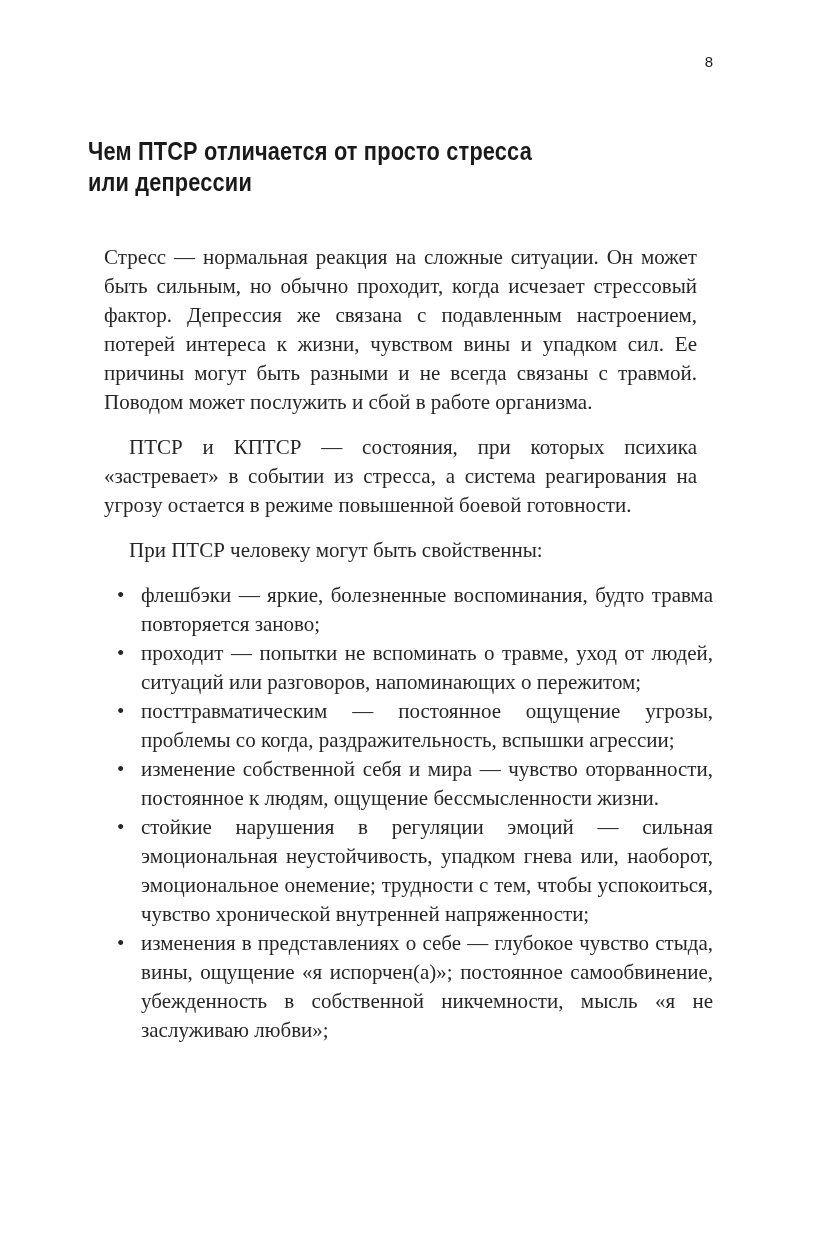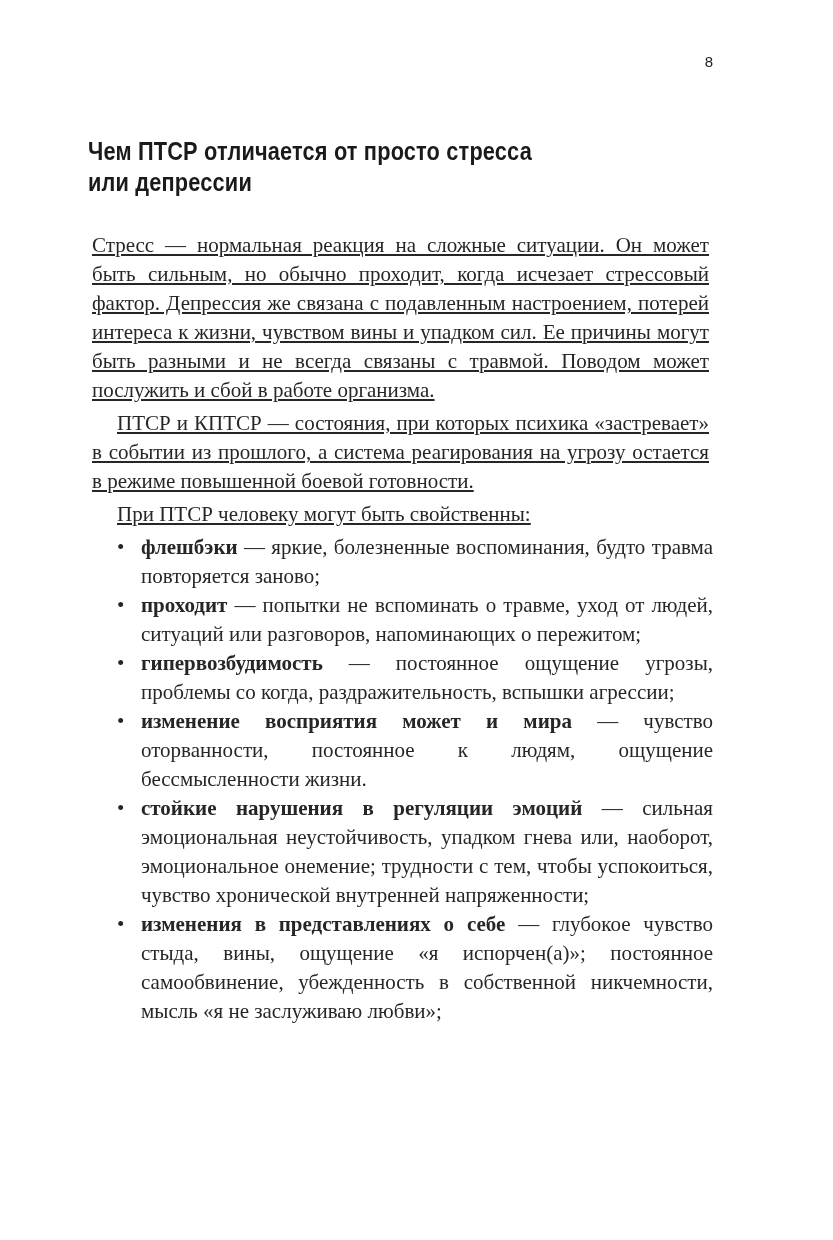--- a/index.html
+++ b/index.html
@@ -48,23 +48,22 @@
     left: 88px;
     top: 227px;
     width: 625px;
     font-size: 21px;
     line-height: 29px;
     text-align: justify;
     hyphens: auto;
     -webkit-hyphens: auto;
   }
   .content p {
-    margin: 4px;
+    margin: 16px;
     padding: 0;
-    text-decoration: underline;
   }
   .para.indent {
     text-indent: 25px;
   }
   .bullet {
     display: flex;
     align-items: flex-start;
   }
   .marker {
     flex: 0 0 53px;
@@ -72,61 +71,61 @@
     padding-left: 29px;
     box-sizing: border-box;
     color: #262626;
   }
   .btext {
     flex: 1 1 auto;
     display: block;
     text-align: justify;
   }
   .btext b {
-    font-weight: bold;
+    font-weight: normal;
   }
 </style>
 </head>
 <body>
 
 <div class="page">
 
   <div class="page-number">8</div>
 
   <h1 class="heading">
     <div class="heading-line">Чем ПТСР отличается от просто стресса</div>
     <div class="heading-line">или депрессии</div>
   </h1>
 
   <div class="content">
 
     <p class="para">Стресс — нормальная реакция на сложные ситуации. Он может быть сильным, но обычно проходит, когда исчезает стрессовый фактор. Депрессия же связана с подавленным настроением, потерей интереса к жизни, чувством вины и упадком сил. Ее причины могут быть разными и не всегда связаны с травмой. Поводом может послужить и сбой в работе организма.</p>
 
-    <p class="para indent">ПТСР и КПТСР — состояния, при которых психика «застревает» в событии из прошлого, а система реагирования на угрозу остается в режиме повышенной боевой готовности.</p>
+    <p class="para indent">ПТСР и КПТСР — состояния, при которых психика «застревает» в событии из стресса, а система реагирования на угрозу остается в режиме повышенной боевой готовности.</p>
 
     <p class="para indent">При ПТСР человеку могут быть свойственны:</p>
 
     <div class="bullet">
       <span class="marker">•</span>
       <span class="btext"><b>флешбэки</b><span> — яркие, болезненные воспоминания, будто травма повторяется заново;</span></span>
     </div>
 
     <div class="bullet">
       <span class="marker">•</span>
       <span class="btext"><b>проходит</b><span> — попытки не вспоминать о травме, уход от людей, ситуаций или разговоров, напоминающих о пережитом;</span></span>
     </div>
 
     <div class="bullet">
       <span class="marker">•</span>
-      <span class="btext"><b>гипервозбудимость</b><span> — постоянное ощущение угрозы, проблемы со когда, раздражительность, вспышки агрессии;</span></span>
+      <span class="btext"><b>посттравматическим</b><span> — постоянное ощущение угрозы, проблемы со когда, раздражительность, вспышки агрессии;</span></span>
     </div>
 
     <div class="bullet">
       <span class="marker">•</span>
-      <span class="btext"><b>изменение восприятия может и мира</b><span> — чувство оторванности, постоянное к людям, ощущение бессмысленности жизни.</span></span>
+      <span class="btext"><b>изменение собственной себя и мира</b><span> — чувство оторванности, постоянное к людям, ощущение бессмысленности жизни.</span></span>
     </div>
 
 
     <div class="bullet">
       <span class="marker">•</span>
       <span class="btext"><b>стойкие нарушения в регуляции эмоций</b><span> — сильная эмоциональная неустойчивость, упадком гнева или, наоборот, эмоциональное онемение; трудности с тем, чтобы успокоиться, чувство хронической внутренней напряженности;</span></span>
     </div>
 
     <div class="bullet">
       <span class="marker">•</span>

